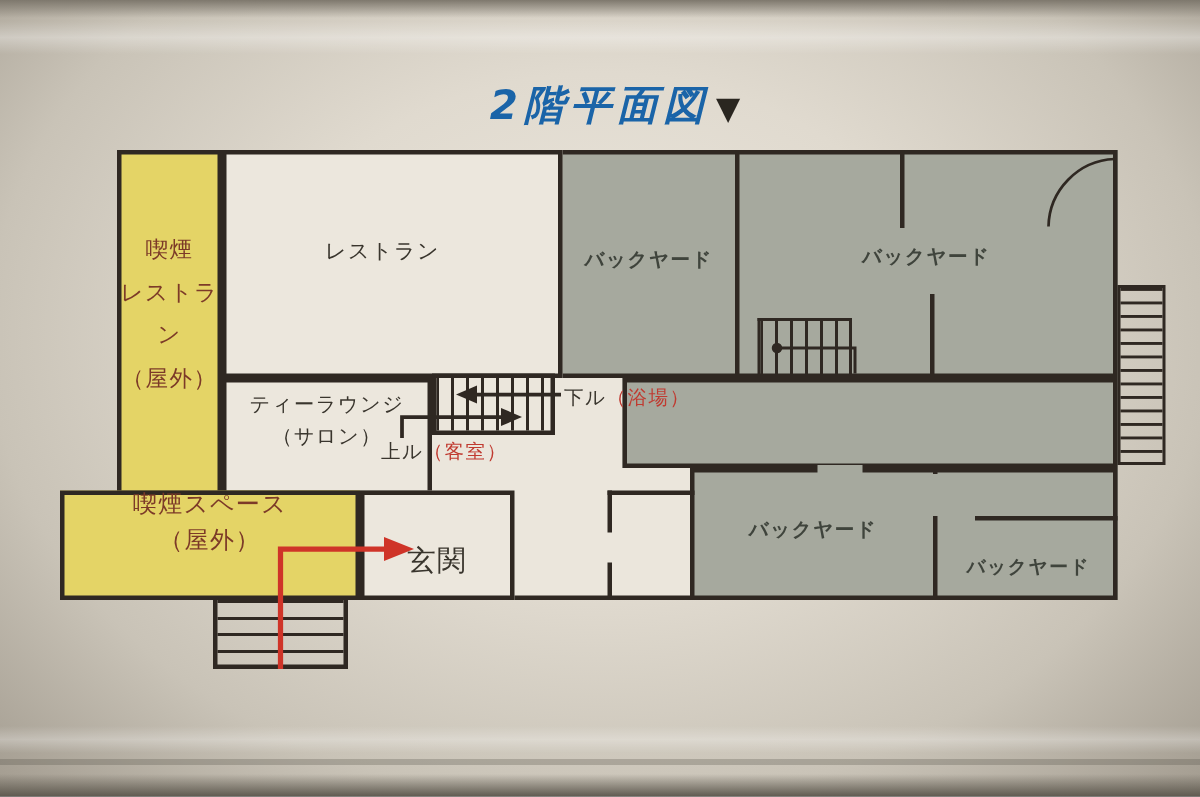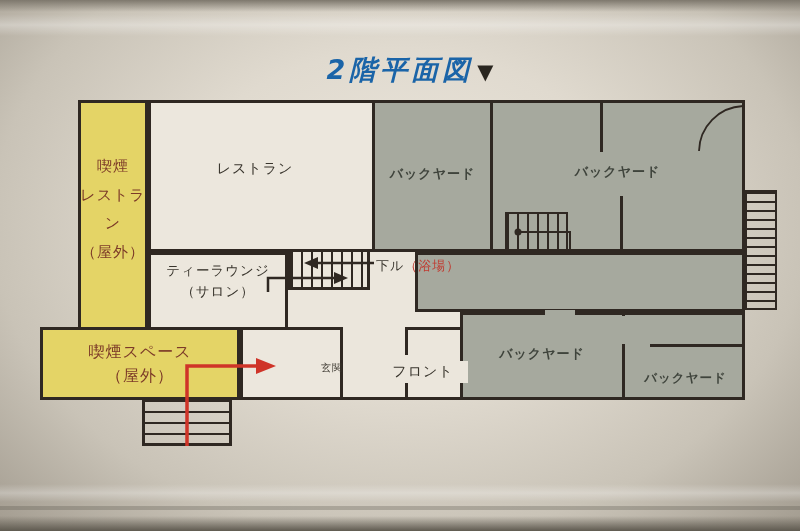--- a/index.html
+++ b/index.html
@@ -82,26 +82,28 @@
     </div>
     <div class="lbl gray-lbl" style="left:372px;top:164px;width:121px;font-size:13px;">バックヤード</div>
     <div class="lbl gray-lbl" style="left:505px;top:162px;width:225px;font-size:13px;">バックヤード</div>
     <div class="lbl" style="left:376px;top:256px;width:95px;font-size:13px;text-align:left;">
       <span style="display:inline">下ル</span><span style="display:inline" class="red-txt">（浴場）</span>
     </div>
     <div class="lbl" style="left:138px;top:260px;width:160px;font-size:13.5px;">
       <span>ティーラウンジ</span>
       <span>（サロン）</span>
     </div>
-    <div class="lbl brown-lbl" style="left:45px;top:340px;width:190px;font-size:16px;line-height:1.5;">
+    <div class="lbl" style="left:254px;top:292px;width:95px;font-size:13px;text-align:left;">
+      <span style="display:inline">上ル</span><span style="display:inline" class="red-txt">（客室）</span>
+    </div>
+    <div class="lbl brown-lbl" style="left:45px;top:324px;width:190px;font-size:16px;line-height:1.5;">
       <span>喫煙スペース</span>
       <span>（屋外）</span>
     </div>
-    <div class="lbl" style="left:240px;top:360px;width:103px;font-size:10px;text-align:right;">玄関</div>
-    <div class="lbl" style="left:378px;top:361px;width:90px;font-size:14px;background:#ebe6dc;z-index:9;">フロント</div>
+    <div class="lbl" style="left:240px;top:360px;width:103px;font-size:19px;">玄関</div>
     <div class="lbl gray-lbl" style="left:462px;top:344px;width:160px;font-size:13px;">バックヤード</div>
     <div class="lbl gray-lbl" style="left:628px;top:368px;width:115px;font-size:12.5px;">バックヤード</div>
 
     <svg class="overlay" width="800" height="531" viewBox="0 0 800 531">
       <polyline points="187,446 187,366 258,366" fill="none" stroke="#cf3428" stroke-width="3.5"></polyline>
       <polygon points="256,358 276,366 256,374" fill="#cf3428"></polygon>
       <line x1="374" y1="263" x2="316" y2="263" stroke="#2f2822" stroke-width="2.5"></line>
       <polygon points="318,257 304,263 318,269" fill="#2f2822"></polygon>
       <polyline points="268,292 268,278 336,278" fill="none" stroke="#2f2822" stroke-width="2.5"></polyline>
       <polygon points="334,272 348,278 334,284" fill="#2f2822"></polygon>

